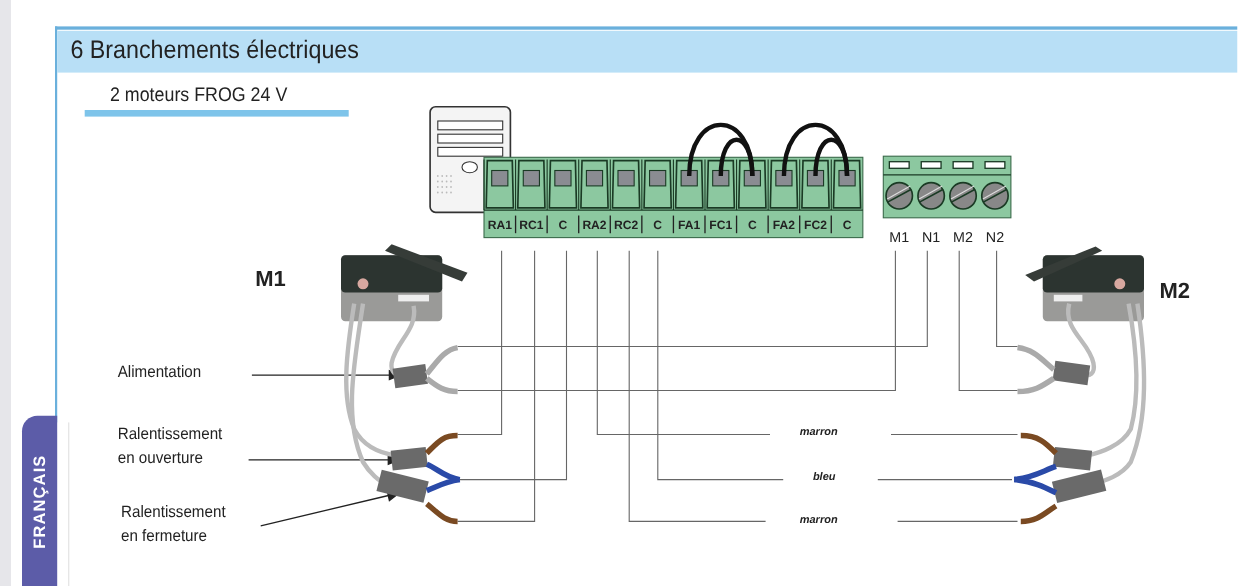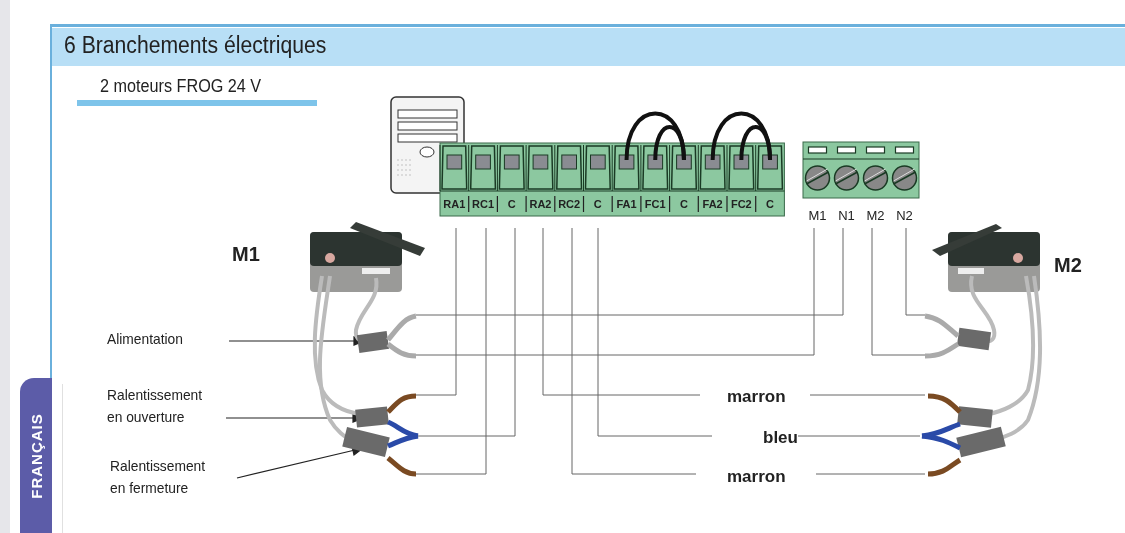--- a/index.html
+++ b/index.html
@@ -50,21 +50,21 @@
   .lang-line {
     position: absolute; left: 62px; top: 384px; width: 1px; height: 149px;
     background: #e0e0e0;
   }
   svg#diagram { position: absolute; left: 0; top: 0; }
   .term-lbl { font-family: "Liberation Sans", sans-serif; font-weight: bold; font-size: 11px; fill: #222; }
   .power-lbl { font-family: "Liberation Sans", sans-serif; font-size: 13px; fill: #222; }
   .callout { position: absolute; font-size: 15px; color: #222; line-height: 22px;
     transform: scaleX(0.92); transform-origin: left; }
   .motor-lbl { position: absolute; font-size: 20px; font-weight: bold; color: #222; }
-  .wire-lbl { position: absolute; font-size: 17px; font-weight: bold; color: #222; }
+  .wire-lbl { position: absolute; font-size: 10px; font-weight: bold; color: #222; font-style: italic; }
 </style>
 </head>
 <body>
 
 <div class="left-margin"></div>
 <div class="frame-top"></div>
 <div class="frame-left"></div>
 <div class="header-band"></div>
 <div class="section-title">6 Branchements électriques</div>
 <div class="subtitle">2 moteurs FROG 24 V</div>
@@ -323,14 +323,14 @@
 <div class="callout" style="left:107px; top:384px;">
   <div>Ralentissement</div>
   <div>en ouverture</div>
 </div>
 <div class="callout" style="left:110px; top:455px;">
   <div>Ralentissement</div>
   <div>en fermeture</div>
 </div>
 
 <div class="wire-lbl" style="left:727px; top:387px;">marron</div>
-<div class="wire-lbl" style="left:739px; top:428px;margin-left:24px;">bleu</div>
+<div class="wire-lbl" style="left:739px; top:428px;">bleu</div>
 <div class="wire-lbl" style="left:727px; top:467px;">marron</div>
 
 </body></html>

